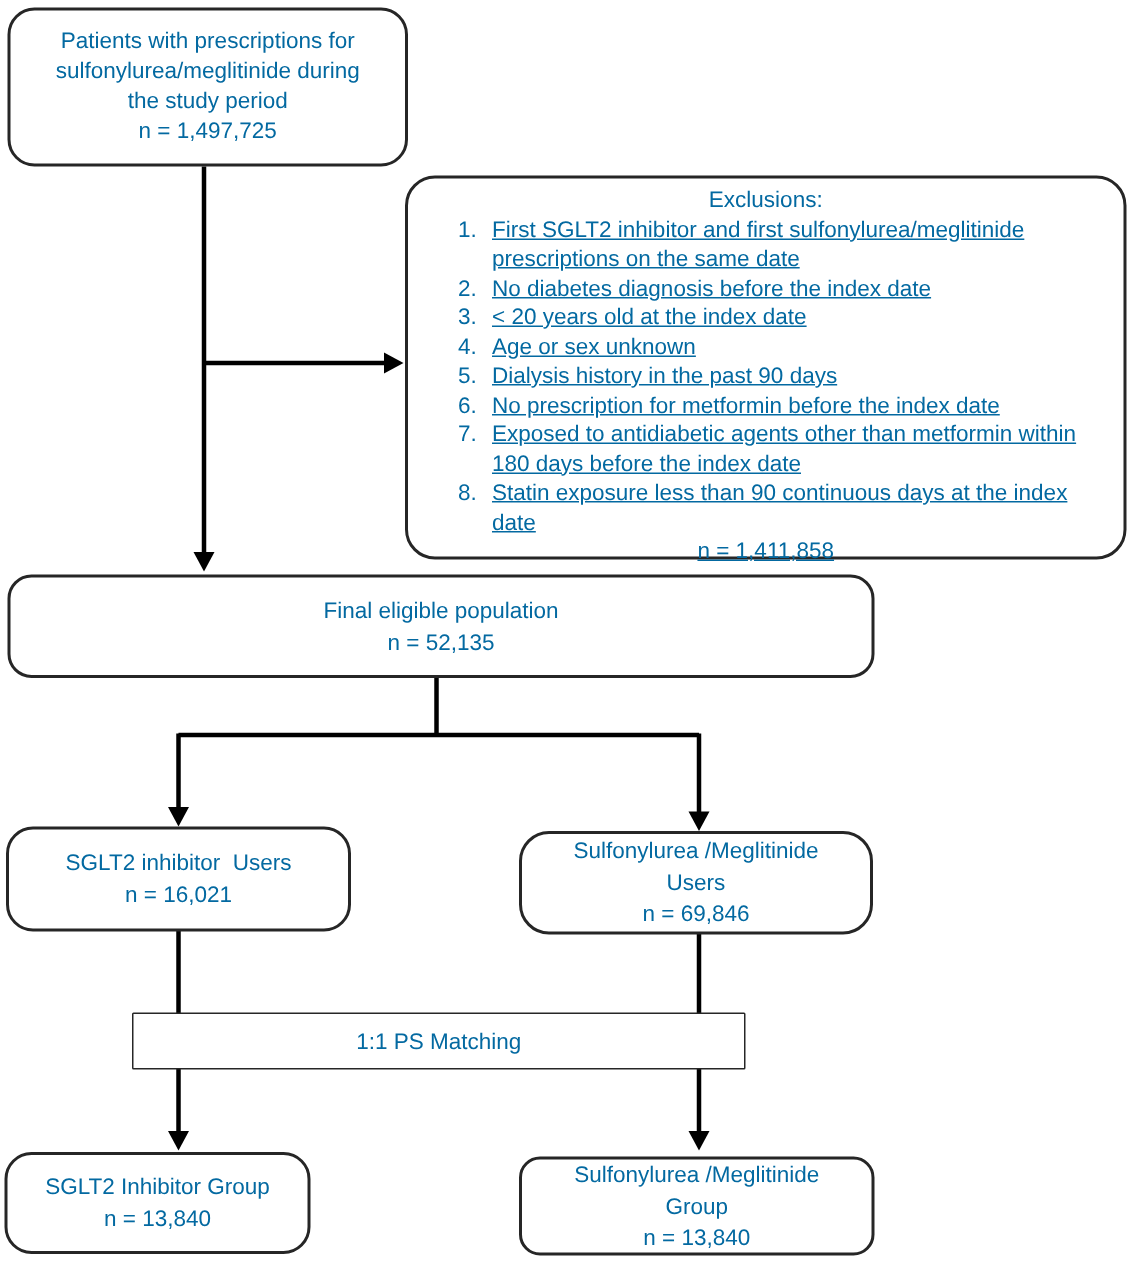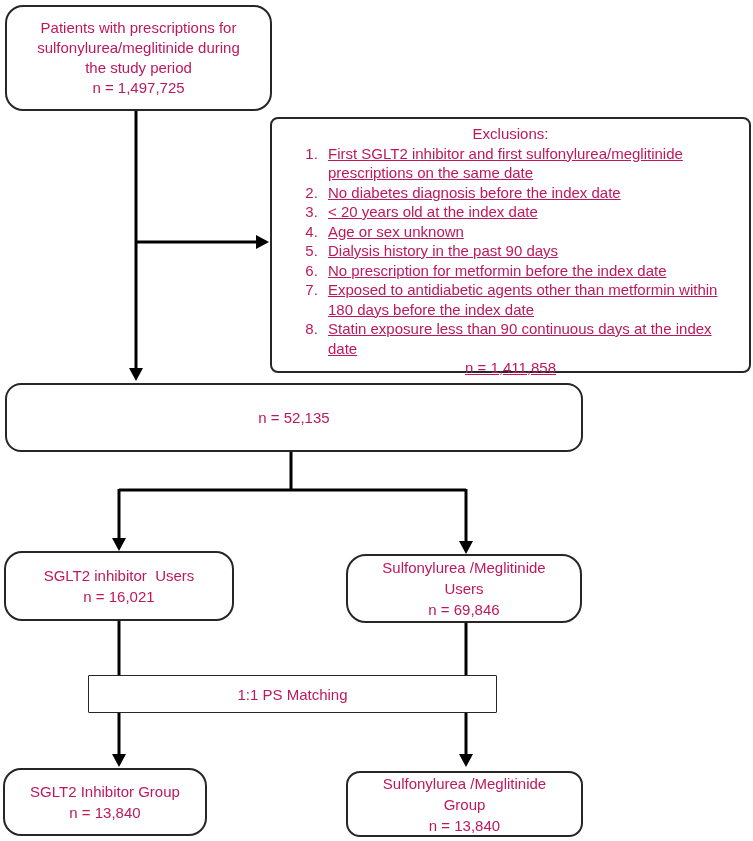--- a/index.html
+++ b/index.html
@@ -2,21 +2,21 @@
 <html><head>
 <meta charset="utf-8">
 <style>
   html, body { margin: 0; padding: 0; background: #ffffff; }
   .canvas {
     position: relative;
     width: 753px;
     height: 841px;
     background: #ffffff;
     font-family: "Liberation Sans", sans-serif;
-    color: #be185d;
+    color: #0369a1;
     overflow: hidden;
   }
   .connectors {
     position: absolute;
     left: 0; top: 0;
     width: 753px; height: 841px;
     z-index: 1;
   }
   .box {
     position: absolute;
@@ -32,21 +32,21 @@
     font-size: 15px;
     line-height: 21px;
   }
   .ln { white-space: pre-wrap; }
   #box-source {
     left: 5px; top: 5px; width: 267px; height: 106px;
     border-radius: 18px; line-height: 20px;
   }
   #box-exclusions {
     left: 270px; top: 117px; width: 481px; height: 256px;
-    border-radius: 8px;
+    border-radius: 20px;
     justify-content: flex-start;
     padding: 5px 16px 4px 16px;
     line-height: 19.5px;
     font-size: 15px;
   }
   #box-exclusions .excl-title { text-align: center; width: 100%; }
   #box-exclusions ol {
     margin: 0;
     padding-left: 34px;
     text-align: left;
@@ -127,20 +127,21 @@
       <li>Age or sex unknown</li>
       <li>Dialysis history in the past 90 days</li>
       <li>No prescription for metformin before the index date</li>
       <li>Exposed to antidiabetic agents other than metformin within 180 days before the index date</li>
       <li>Statin exposure less than 90 continuous days at the index date</li>
     </ol>
     <div class="excl-n">n = 1,411,858</div>
   </div>
 
   <div class="box" id="box-eligible">
+    <div class="ln">Final eligible population</div>
     <div class="ln">n = 52,135</div>
   </div>
 
   <div class="box" id="box-sglt2-users">
     <div class="ln">SGLT2 inhibitor  Users</div>
     <div class="ln">n = 16,021</div>
   </div>
 
   <div class="box" id="box-su-users">
     <div class="ln">Sulfonylurea /Meglitinide</div>

